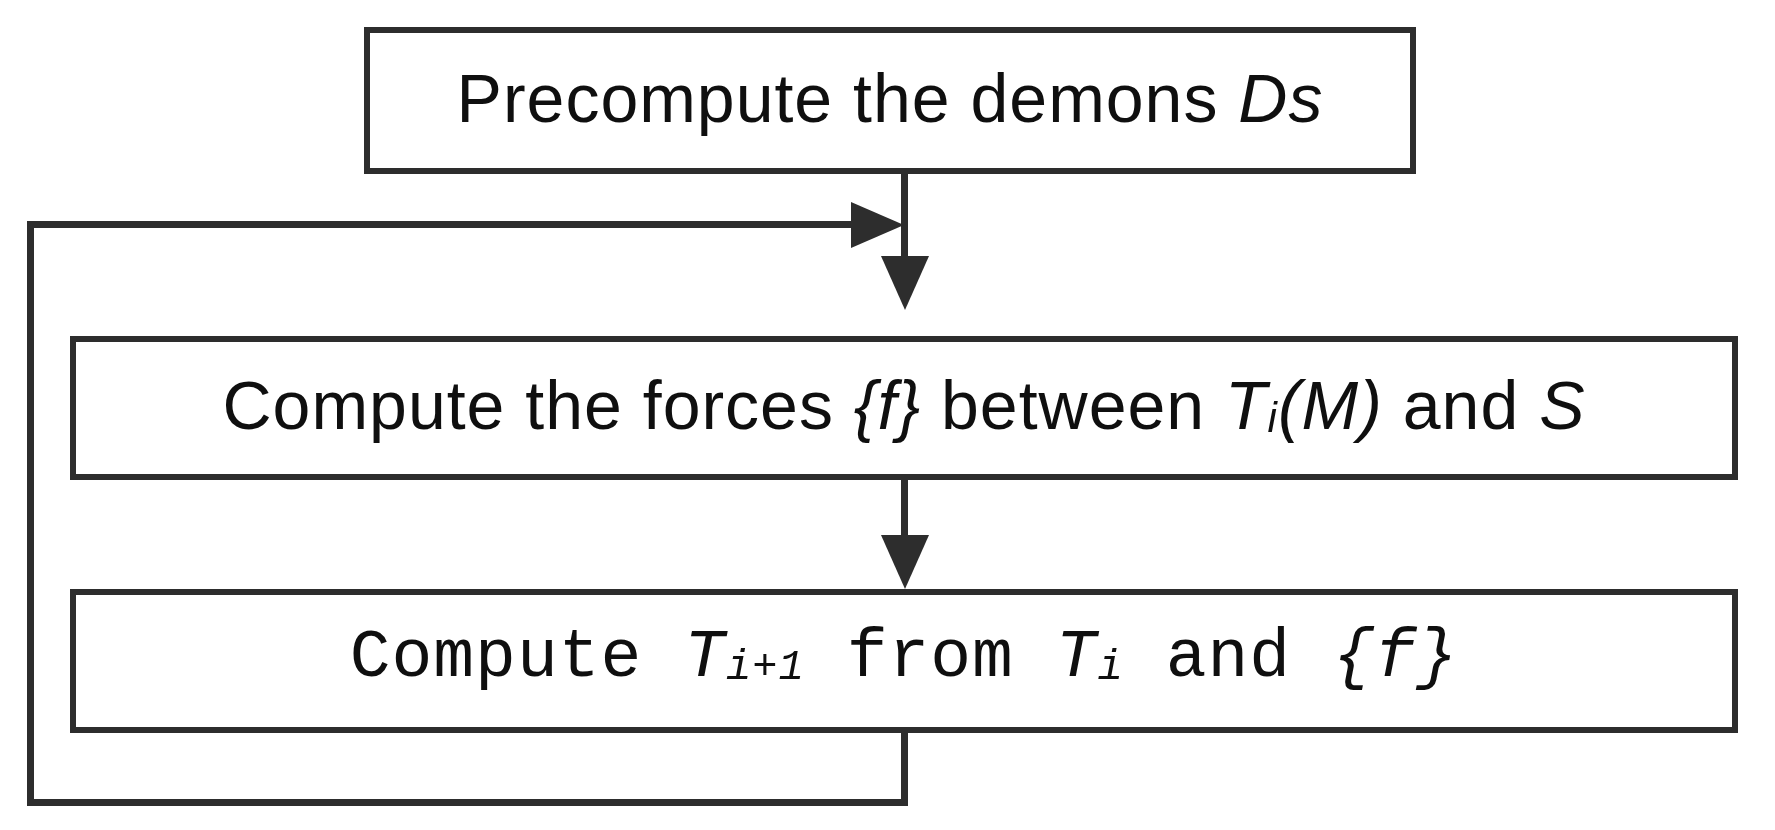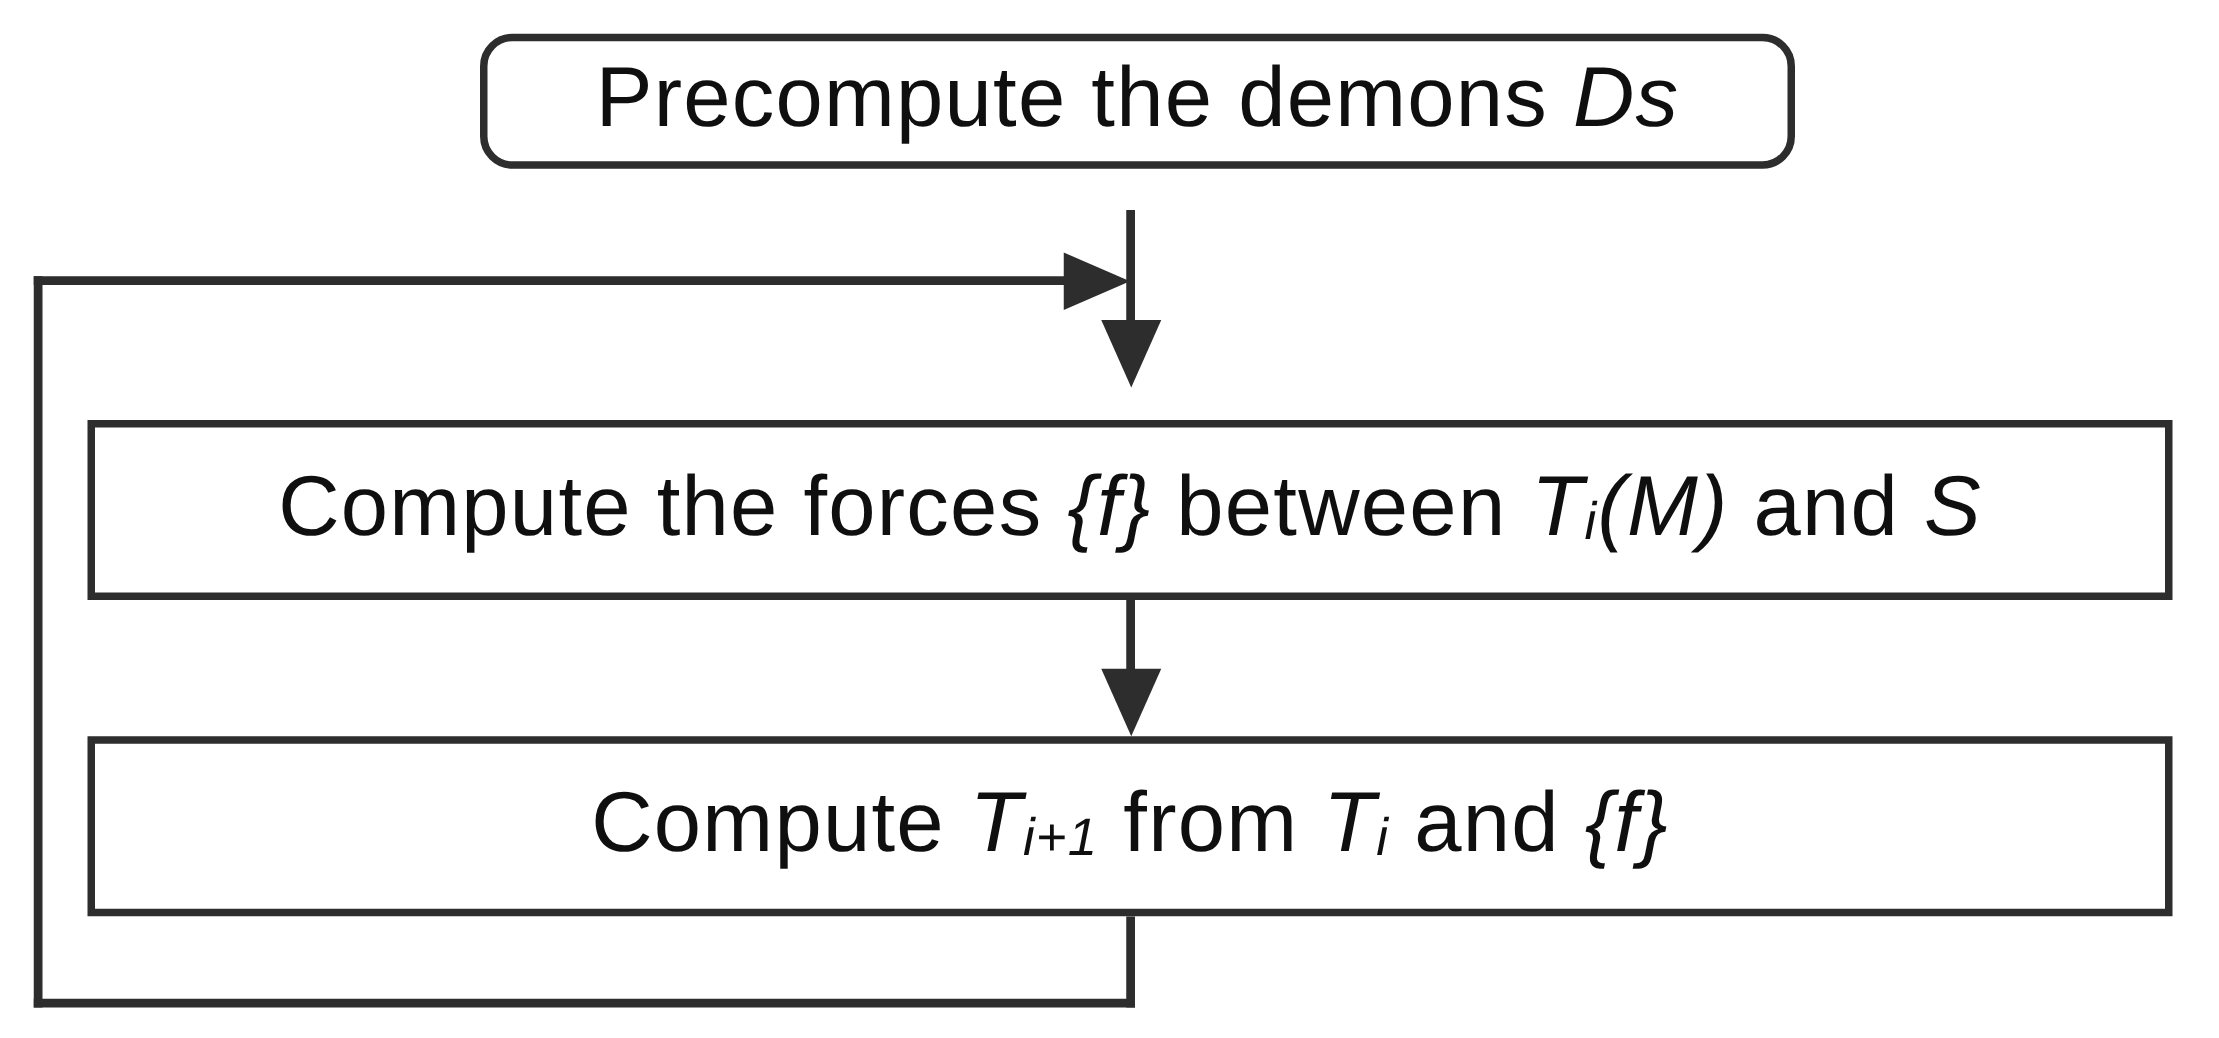--- a/index.html
+++ b/index.html
@@ -18,23 +18,23 @@
   .node {
     position: absolute;
     box-sizing: border-box;
     border: 6px solid #2d2d2d;
     background: #ffffff;
     display: flex;
     align-items: center;
     justify-content: center;
     z-index: 2;
   }
-  .node-1 { left: 384px; top: 27px;  width: 1052px; height: 108px; border-radius: 26px; }
+  .node-1 { left: 364px; top: 27px;  width: 1052px; height: 147px; }
   .node-2 { left: 70px;  top: 308px; width: 1668px; height: 144px; margin-top: 28px; }
-  .node-3 { left: 70px;  top: 589px; width: 1668px; height: 144px; }
+  .node-3 { left: 70px;  top: 589px; width: 1668px; height: 144px; font-family: Liberation Mono, monospace; }
   .node-label {
     font-size: 68px;
     letter-spacing: 1px;
     color: #0f0f0f;
     white-space: nowrap;
     line-height: 1;
     padding-bottom: 6px;
   }
   .node-label .it { font-style: italic; }
   .node-label sub {

